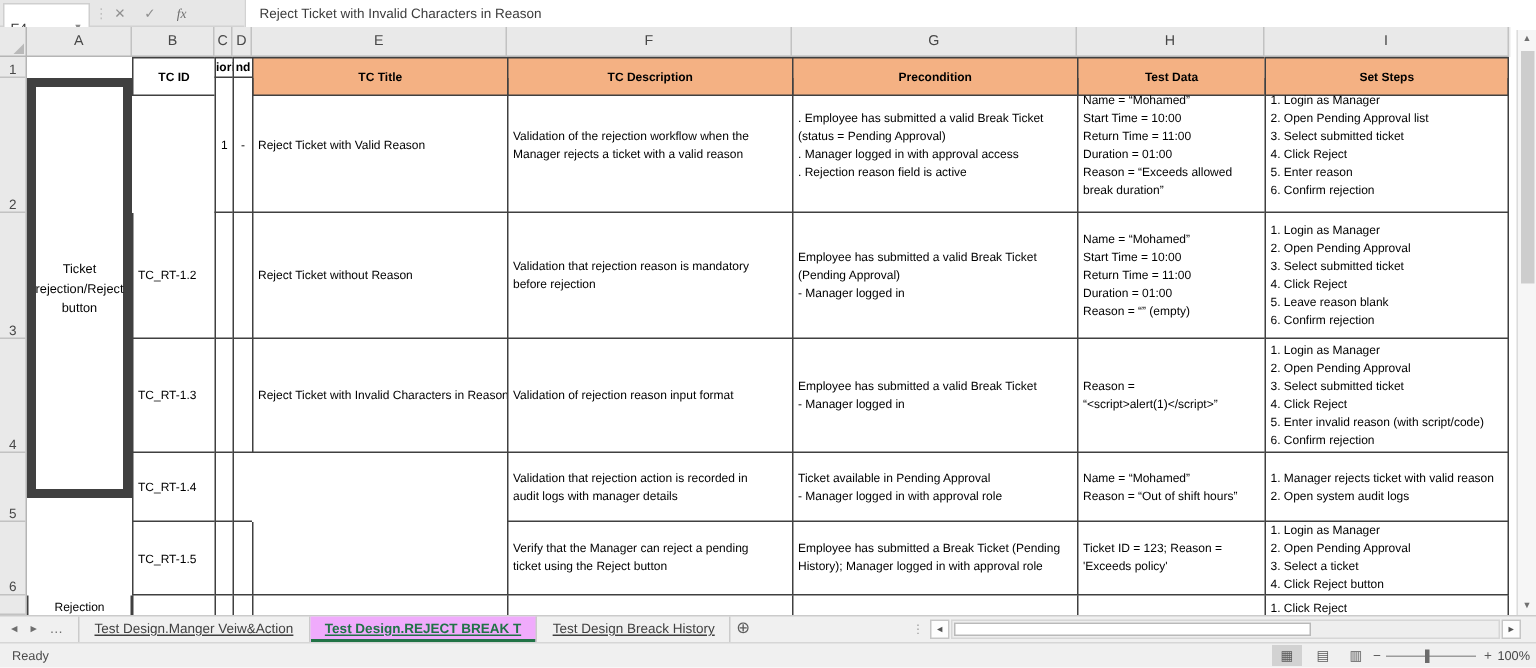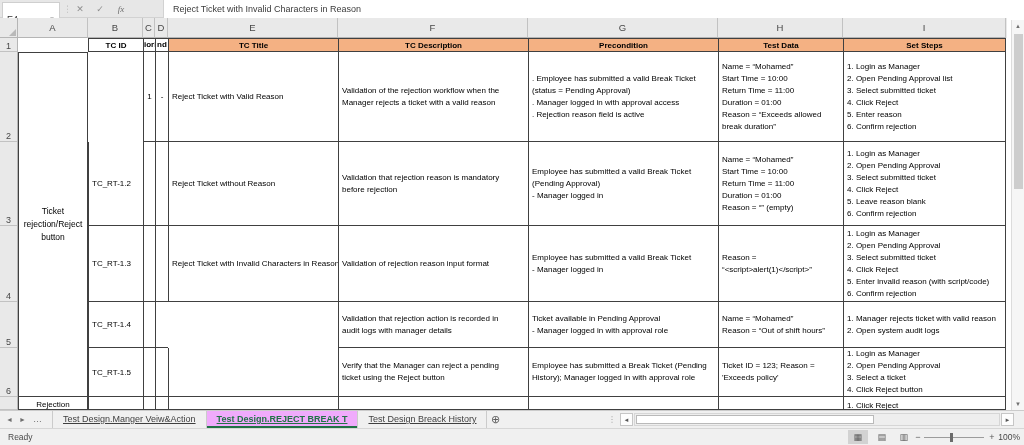--- a/index.html
+++ b/index.html
@@ -27,31 +27,31 @@
   
   .grid{left:18px;top:38px;width:989px;height:372px;overflow:hidden;background:#fff;}
   .grow{position:absolute;left:0;width:989px;}
   .r1{top:0;height:14px}.r2{top:14px;height:90px}.r3{top:104px;height:84px}.r4{top:188px;height:76px}
   .r5{top:264px;height:46px}.r6{top:310px;height:49px}.r7{top:359px;height:13px}
   .col-a{left:0;width:70px}.col-b{left:70px;width:55px}.col-c{left:125px;width:12px}
   .col-d{left:137px;width:13px}.col-e{left:150px;width:170px}.col-f{left:320px;width:190px}
   .col-g{left:510px;width:190px}.col-h{700px}.col-h{left:700px;width:125px}.col-i{left:825px;width:163px}
   .cell{position:absolute;top:0;bottom:0;box-sizing:border-box;border-left:1px solid #404040;
     border-bottom:1px solid #404040;font-size:8px;color:#000;display:flex;align-items:center;
-    overflow:hidden;padding:0 3px;}
+    overflow:hidden;padding:12px 3px;}
   .rtop .cell{border-top:1px solid #404040;}
   .col-i.cell{border-right:1px solid #404040;}
   .plain{border:none!important;background:#fff;}
   .hb{font-weight:bold;justify-content:center;background:#fff;}
   .hdr-small{display:block;text-align:center;line-height:12px;overflow:hidden;padding:0;font-weight:bold;}
   .orange{background:#F4B183;font-weight:bold;justify-content:center;}
   .ctr{justify-content:center;padding:0;}
   .nowrap{white-space:nowrap;}
   .pre{white-space:pre;line-height:12px;}
-  .mergedA{left:0;top:14px;width:70px;height:345px;border:1px solid #404040;background:#fff;
+  .mergedA{left:0;top:14px;width:70px;height:280px;border:6px solid #404040;background:#fff;
     display:flex;align-items:center;justify-content:center;text-align:center;white-space:pre;
     font-size:8.5px;line-height:13px;color:#000;}
   .partial{align-items:flex-start!important;padding-top:3px;}
   .pA{justify-content:center;border-right:1px solid #404040;}
   
   .vscroll{right:0;top:20px;width:13px;height:390px;background:#f6f6f6;border-left:1px solid #dcdcdc;}
   .varrow{left:0;width:12px;height:12px;font-size:6px;color:#707070;text-align:center;line-height:12px;}
   .vthumb{left:2px;top:14px;width:9px;height:155px;background:#cdcdcd;}
   
   .sheetbar{left:0;top:410px;width:1024px;height:18px;background:#f0f0f0;border-top:1px solid #cbcbcb;

